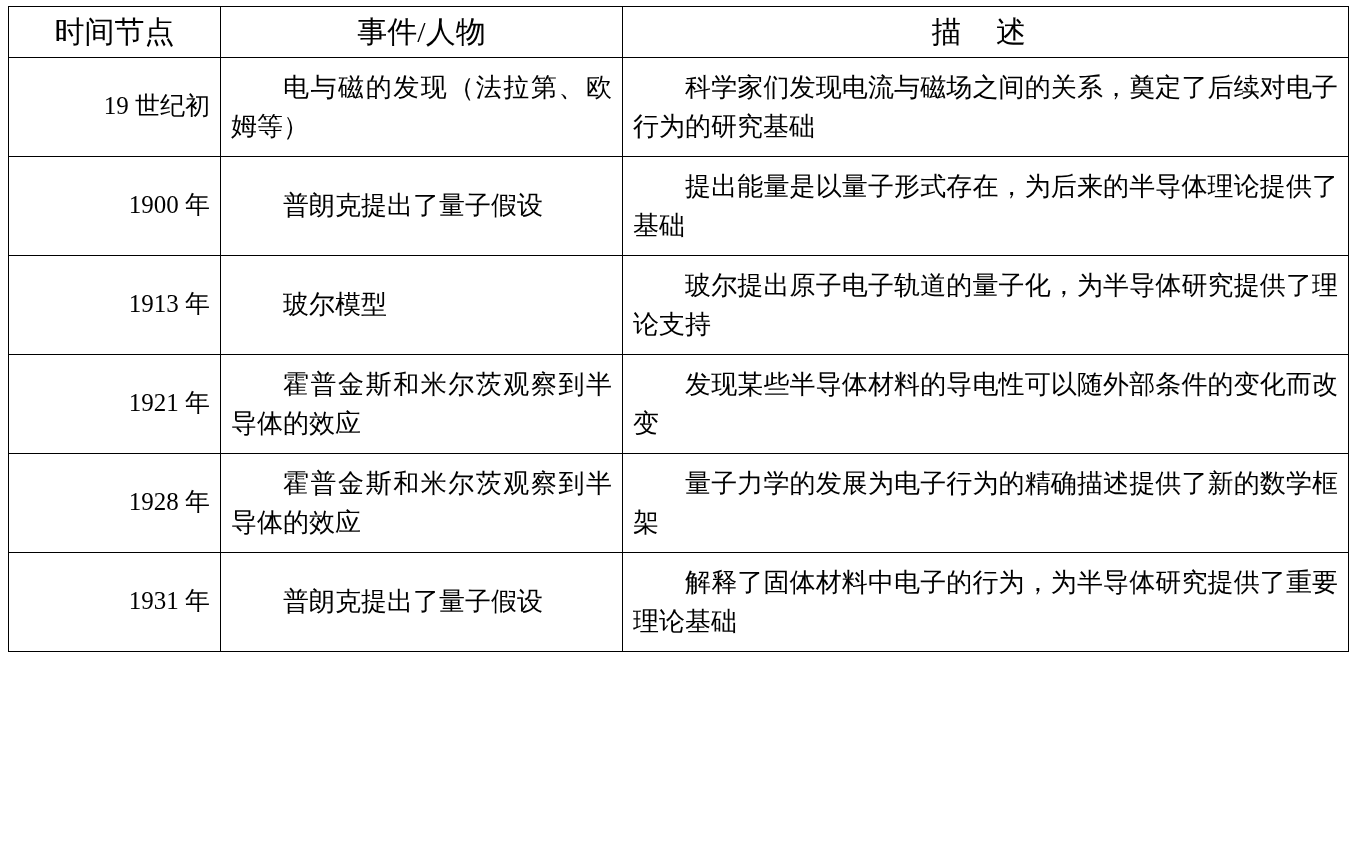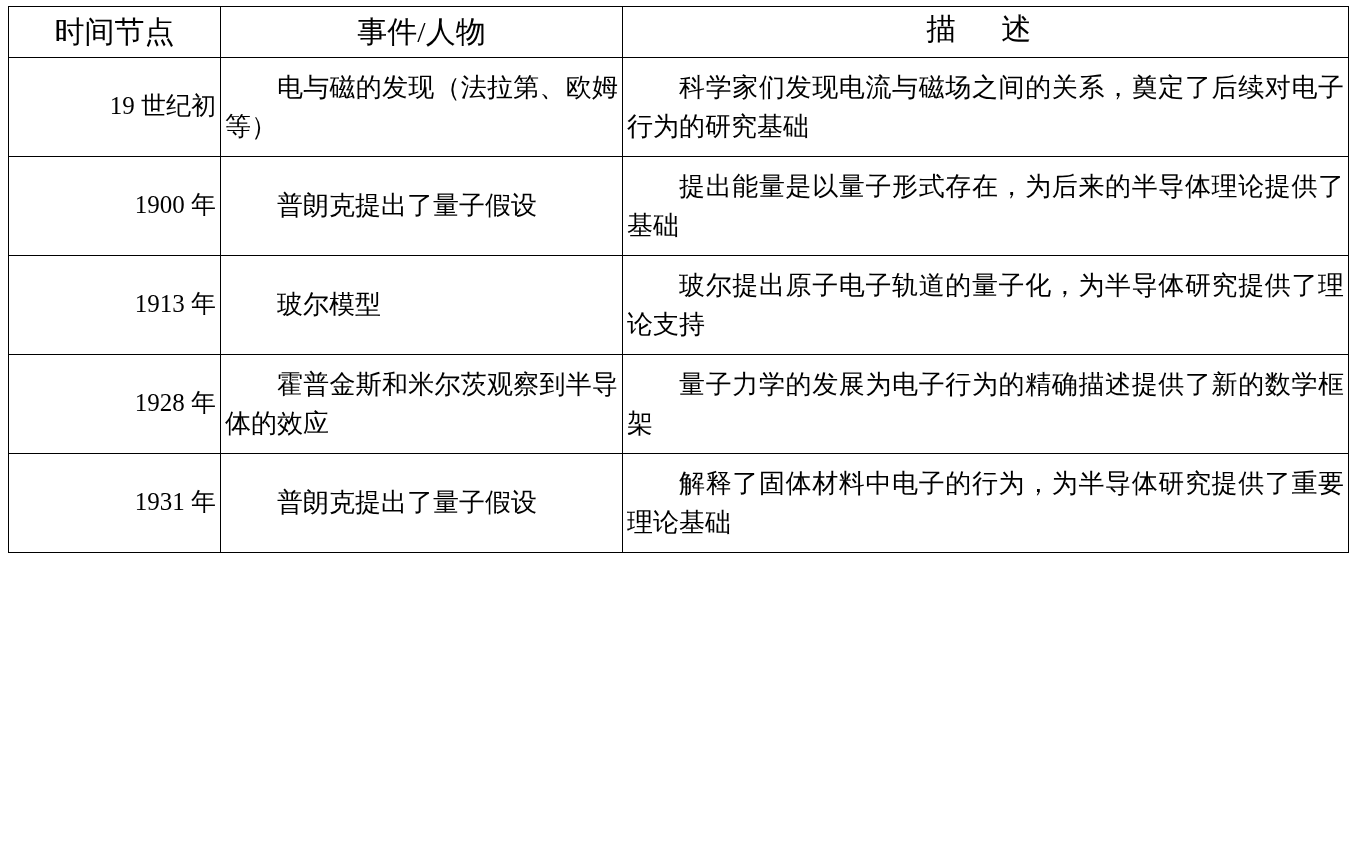--- a/index.html
+++ b/index.html
@@ -23,38 +23,37 @@
   table.timeline {
     border-collapse: collapse;
     width: 1340px;
     margin: 6px 8px 0 8px;
     table-layout: fixed;
   }
   table.timeline td,
   table.timeline th {
     border: 1.6px solid #000000;
     vertical-align: middle;
-    padding: 6px 4px;
+    padding: 6px 10px;
     font-weight: normal;
   }
   col.c-time { width: 212px; }
   col.c-event { width: 402px; }
   col.c-desc { width: 726px; }
 
   thead td {
     text-align: center;
     font-size: 30px;
     line-height: 1.25;
     padding-top: 8px;
     padding-bottom: 8px;
   }
   .hdr-desc {
     letter-spacing: 0.45em;
     padding-left: 0.45em;
-    font-family: Liberation Mono, monospace;
   }
   tbody td.time-cell {
     text-align: right;
     font-size: 25px;
     line-height: 1.45;
   }
   tbody td.event-cell {
     font-size: 26px;
     line-height: 1.5;
     text-align: justify;
@@ -99,20 +98,25 @@
         <td class="time-cell">1900 年</td>
         <td class="event-cell">普朗克提出了量子假设</td>
         <td class="desc-cell">提出能量是以量子形式存在，为后来的半导体理论提供了基础</td>
       </tr>
       <tr class="r-short">
         <td class="time-cell">1913 年</td>
         <td class="event-cell">玻尔模型</td>
         <td class="desc-cell">玻尔提出原子电子轨道的量子化，为半导体研究提供了理论支持</td>
       </tr>
       <tr class="r-short">
+        <td class="time-cell">1921 年</td>
+        <td class="event-cell">霍普金斯和米尔茨观察到半导体的效应</td>
+        <td class="desc-cell">发现某些半导体材料的导电性可以随外部条件的变化而改变</td>
+      </tr>
+      <tr class="r-short">
         <td class="time-cell">1928 年</td>
         <td class="event-cell">霍普金斯和米尔茨观察到半导体的效应</td>
         <td class="desc-cell">量子力学的发展为电子行为的精确描述提供了新的数学框架</td>
       </tr>
       <tr class="r-short">
         <td class="time-cell">1931 年</td>
         <td class="event-cell">普朗克提出了量子假设</td>
         <td class="desc-cell">解释了固体材料中电子的行为，为半导体研究提供了重要理论基础</td>
       </tr>
     </tbody>

